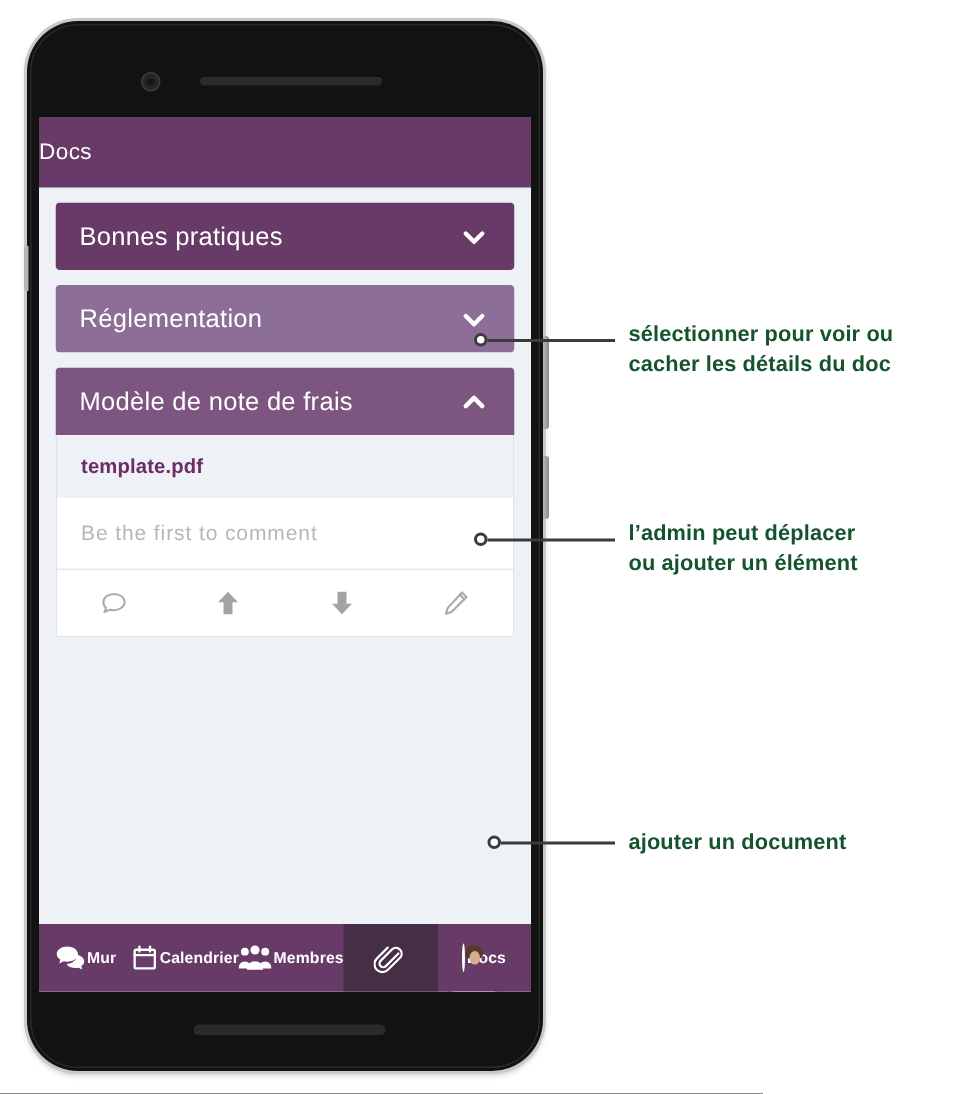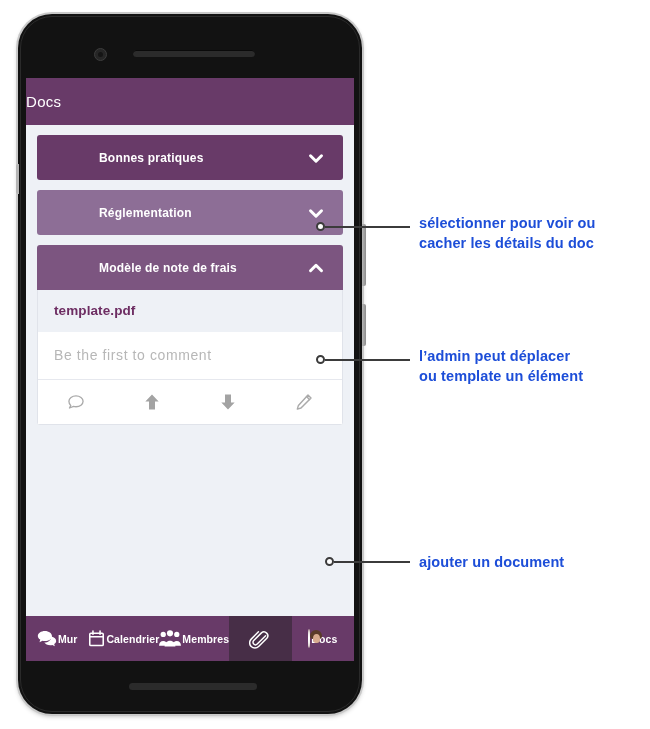--- a/index.html
+++ b/index.html
@@ -76,21 +76,21 @@
   
   #doc-list{padding:10px 11px 0 11px;}
 
   .doc-group{margin-bottom:10px;border-radius:3px;overflow:hidden;}
 
   .group-header{
     display:flex;align-items:center;justify-content:space-between;
     padding:0 16px;height:45px;cursor:pointer;
   }
   .group-header .title{
-    color:#ffffff;font-size:12px;font-weight:700;letter-spacing:.2px;margin-left:46px;
+    color:#ffffff;font-size:17px;font-weight:400;letter-spacing:.2px;
   }
   .chev{width:22px;height:22px;flex:0 0 auto;display:block;}
 
   
   .g-dark   .group-header{background:#683a68;}
   .g-mid    .group-header{background:#7c5580;}
   .g-light  .group-header{background:#8d6e96;}
 
   
   .group-body{background:#ffffff;border:1px solid #e0e3ea;border-top:none;}
@@ -158,21 +158,21 @@
     border-radius:50% 50% 45% 45%;background:#d7ab8e;
   }
 
   
   .anno-line{position:absolute;height:2px;background:#3b3b3b;}
   .anno-dot{
     position:absolute;width:9px;height:9px;border-radius:50%;
     background:#ffffff;border:2px solid #3b3b3b;box-sizing:border-box;
   }
   .anno-text{
-    position:absolute;color:#1d4ed8;
+    position:absolute;color:#14532d;
     font-size:14.5px;font-weight:bold;line-height:1.35;
     letter-spacing:.1px;
   }
 </style>
 </head>
 <body>
 
 <div id="phone">
   <div id="phone-inner-edge"></div>
   <div id="phone-left-line"></div>
@@ -339,20 +339,20 @@
 <div class="anno-line" style="left:325px;top:225.5px;width:85px;"></div>
 <div class="anno-text" style="left:419px;top:214px;width:225px;">
   <span>sélectionner pour voir ou</span><br>
   <span>cacher les détails du doc</span>
 </div>
 
 <div class="anno-dot" style="left:316px;top:355px;"></div>
 <div class="anno-line" style="left:325px;top:358.5px;width:85px;"></div>
 <div class="anno-text" style="left:419px;top:347px;width:225px;">
   <span>l’admin peut déplacer</span><br>
-  <span>ou template un élément</span>
+  <span>ou ajouter un élément</span>
 </div>
 
 <div class="anno-dot" style="left:325px;top:557px;"></div>
 <div class="anno-line" style="left:334px;top:560.5px;width:76px;"></div>
 <div class="anno-text" style="left:419px;top:553px;width:225px;">
   <span>ajouter un document</span>
 </div>
 
 </body></html>

